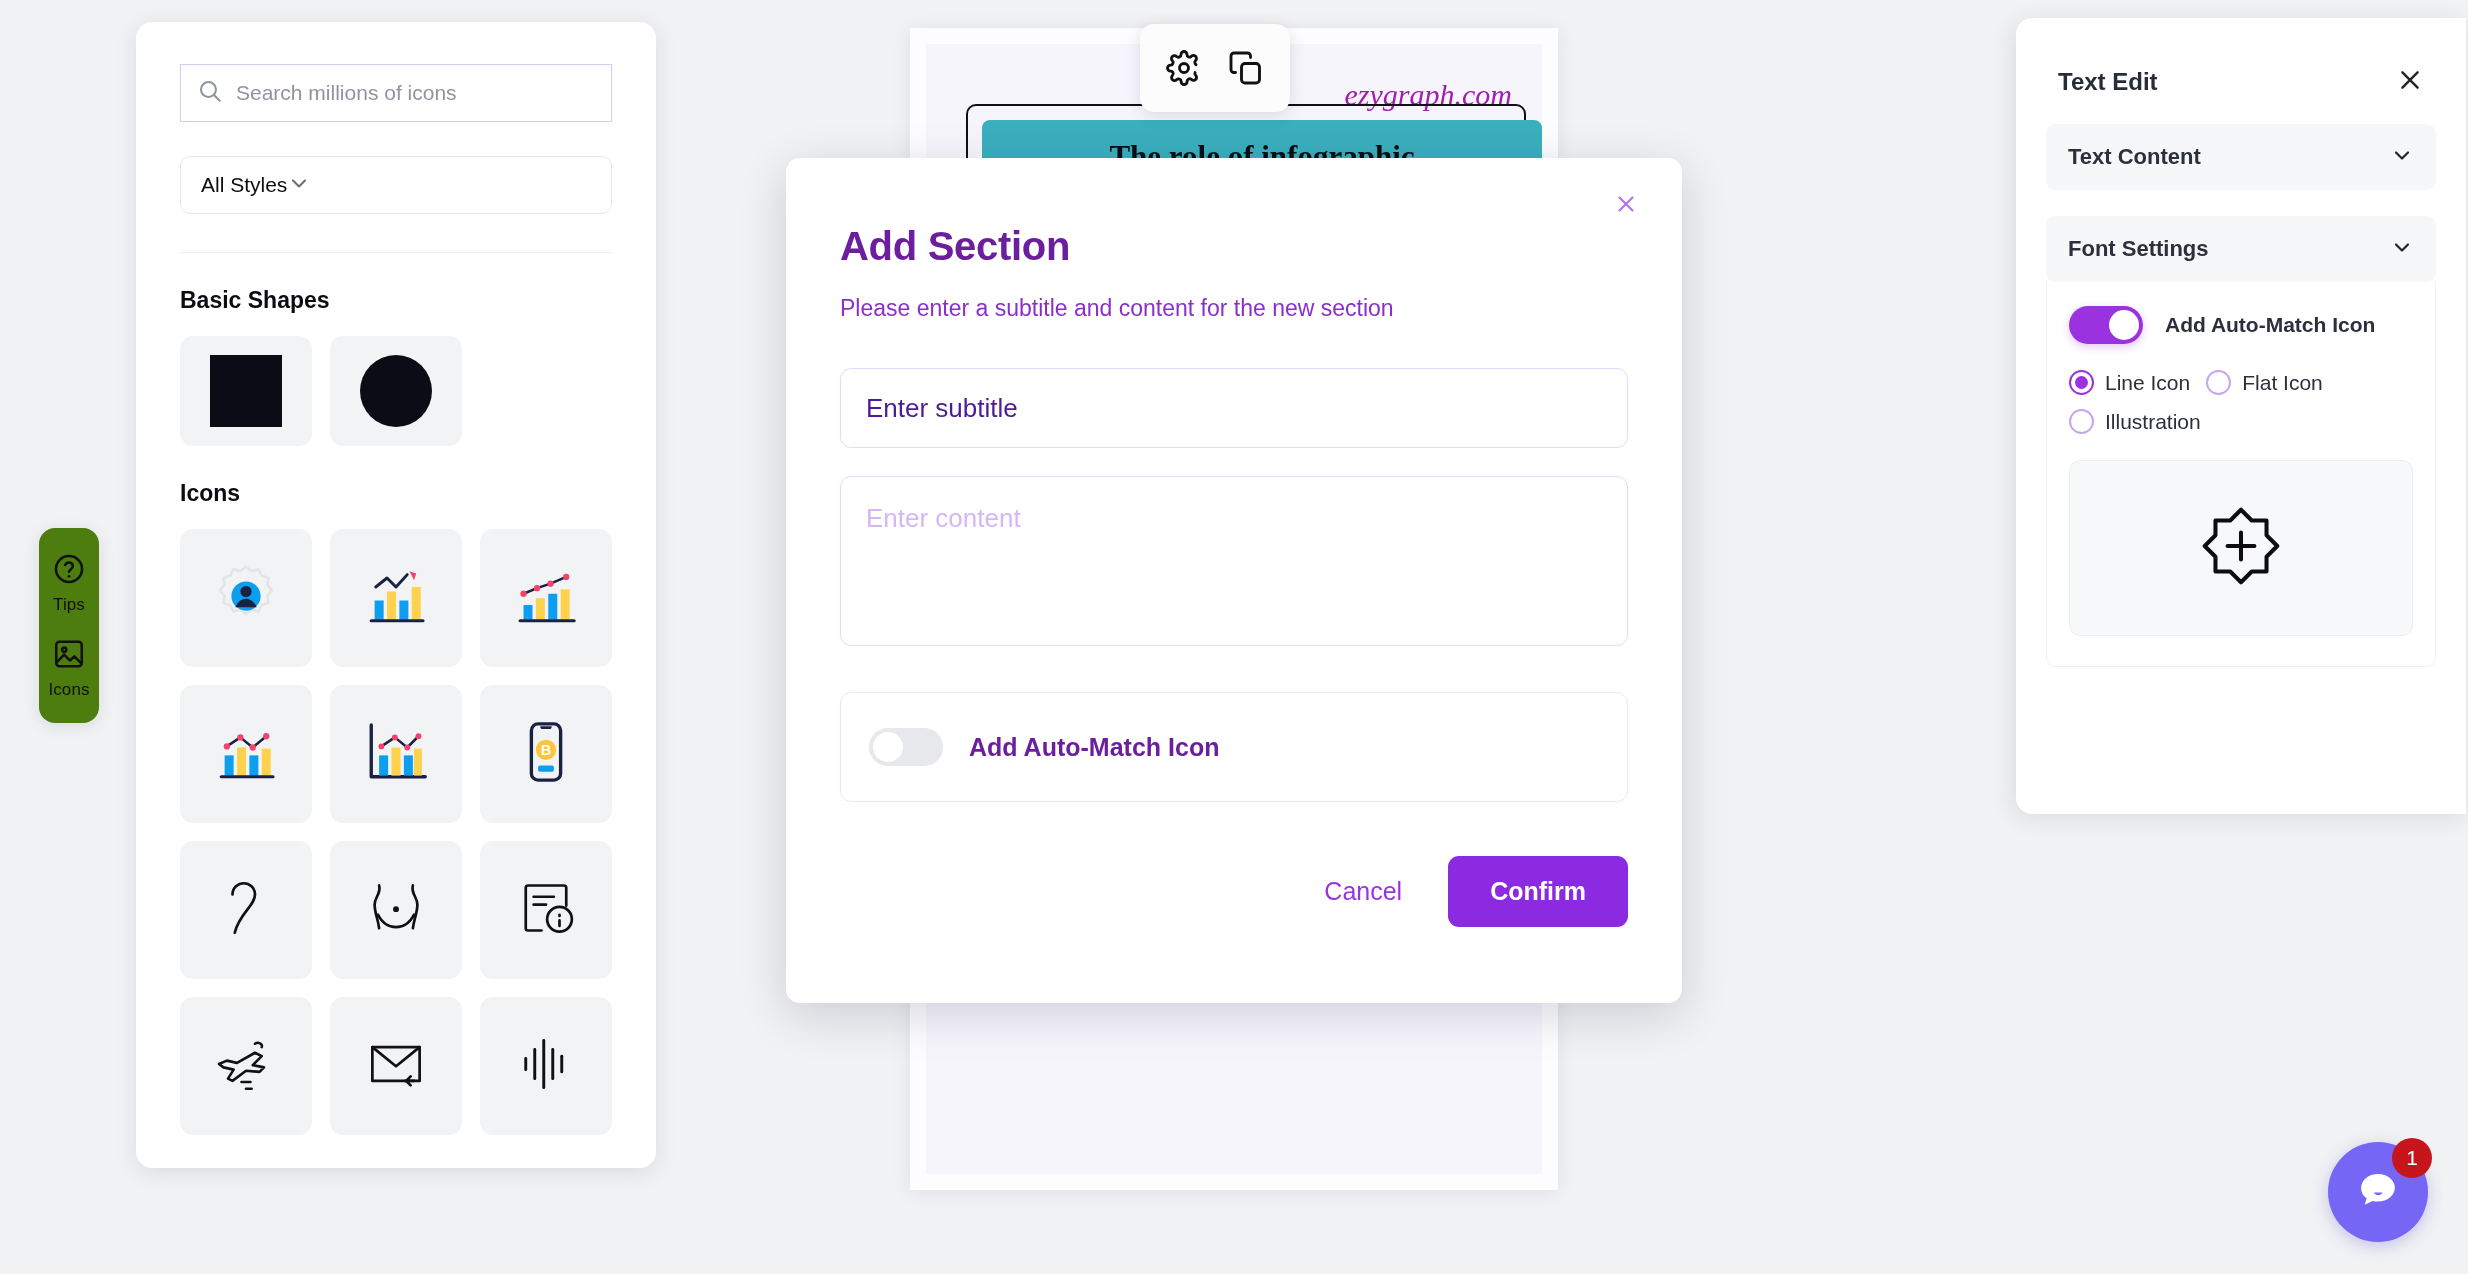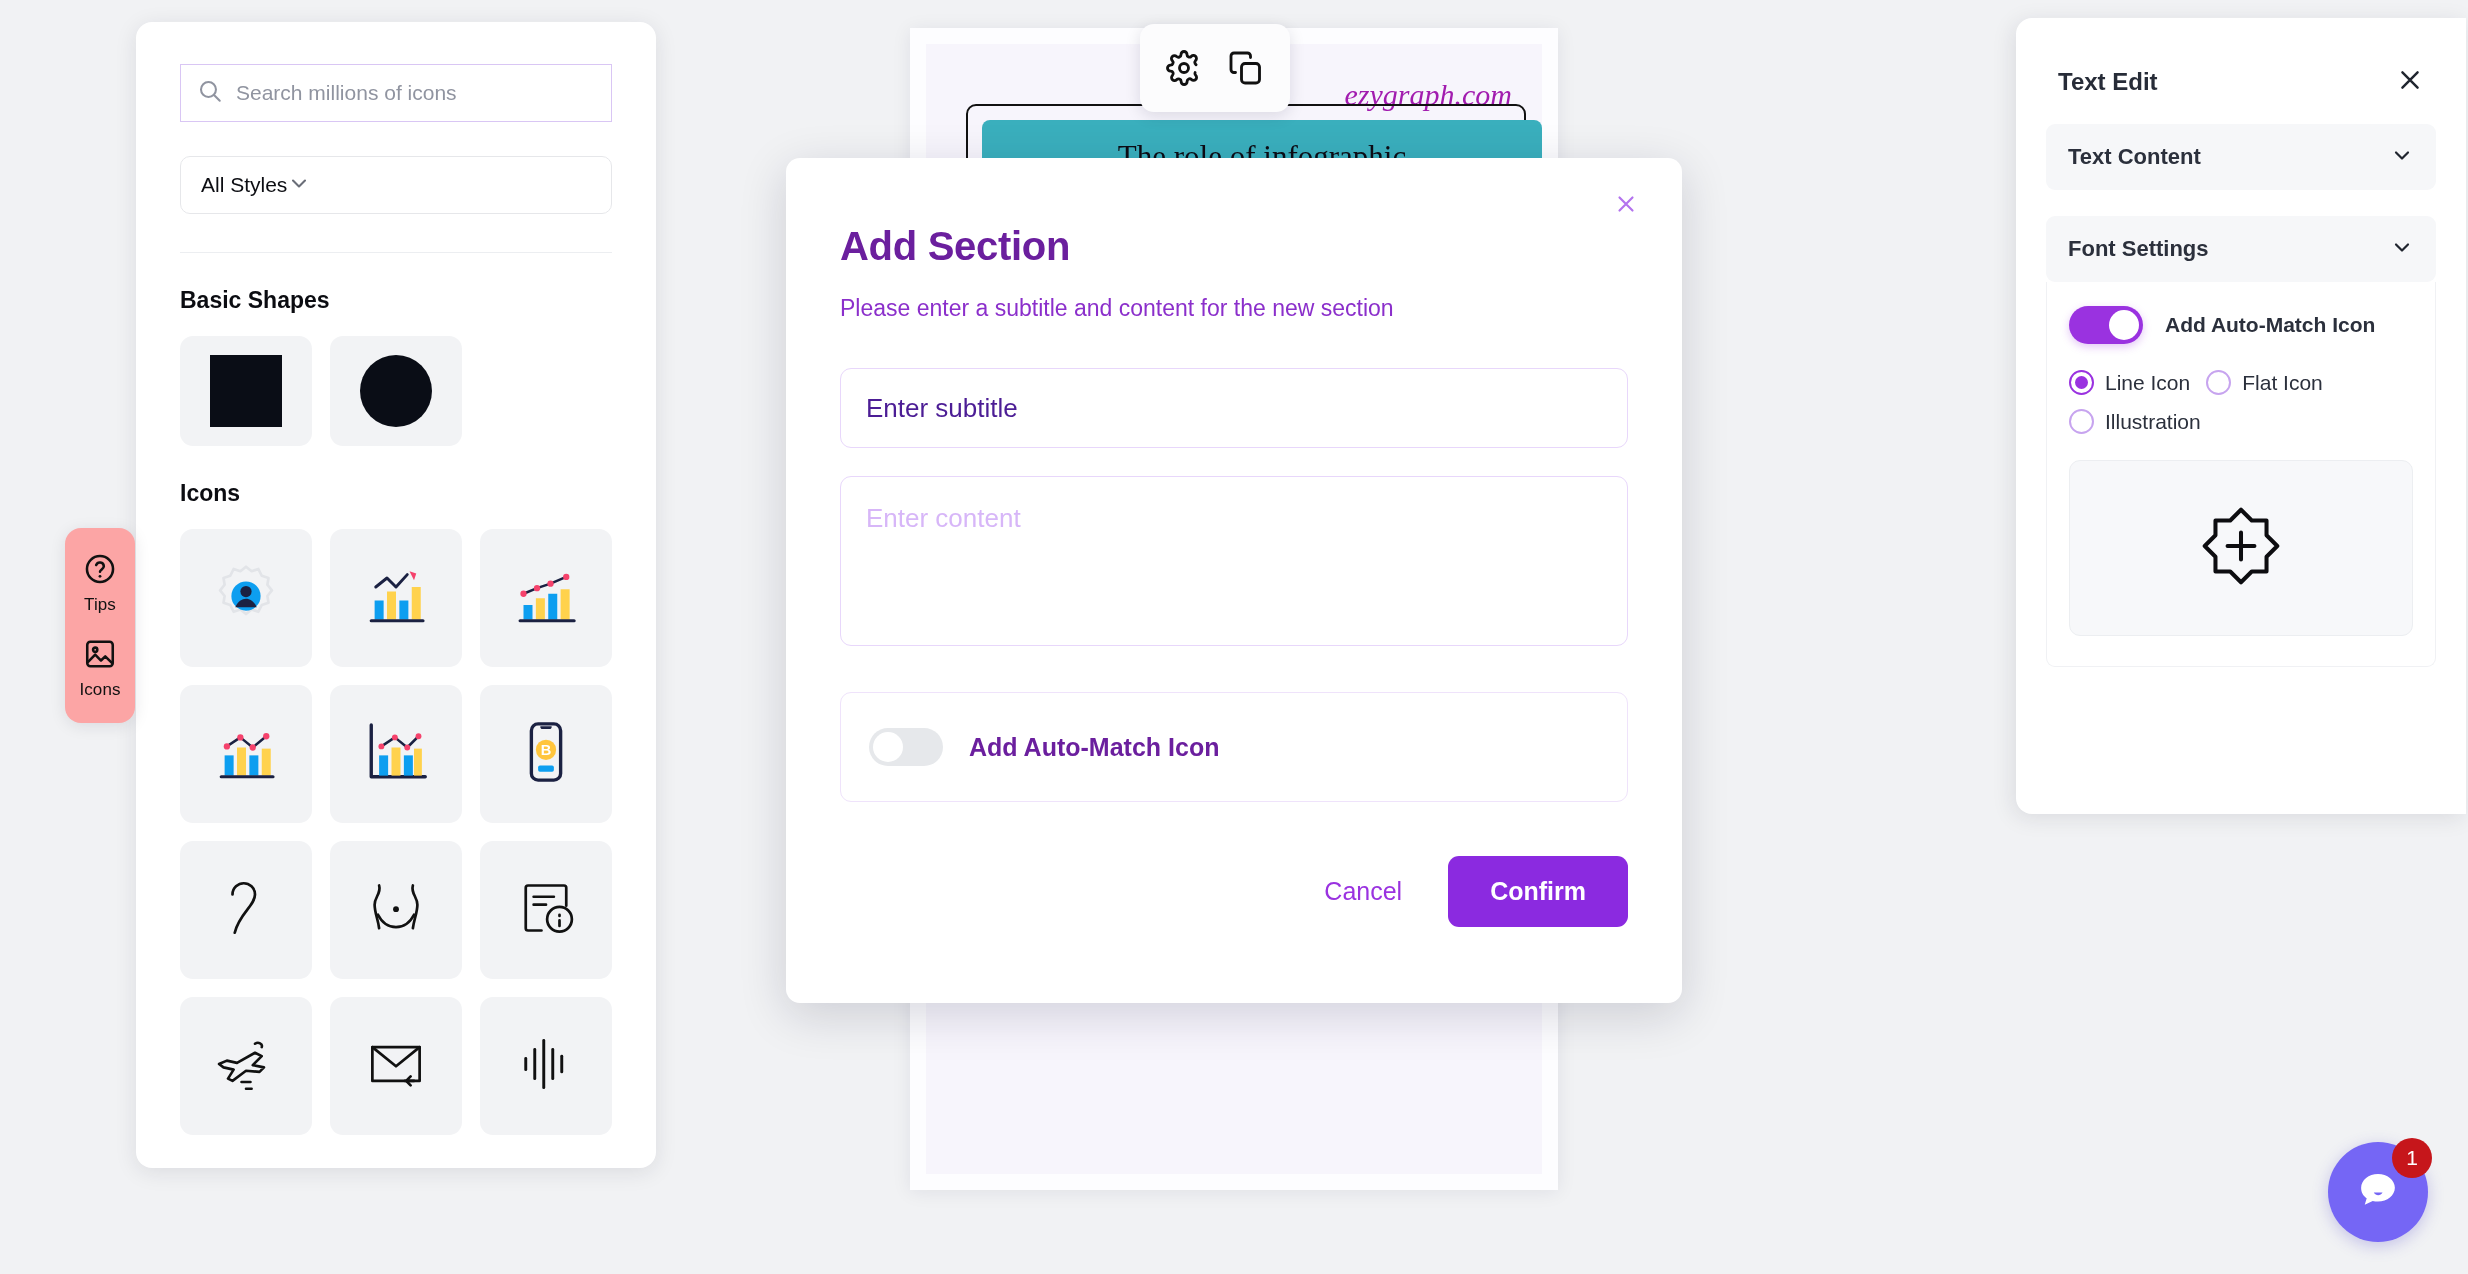--- a/index.html
+++ b/index.html
@@ -25,21 +25,21 @@
   .ig-head {
     position: absolute; left: 40px; top: 60px; width: 560px; height: 78px;
     border: 2px solid #111; border-radius: 10px;
   }
   .ig-head-fill {
     position: absolute; left: 14px; top: 14px; width: 560px; height: 74px;
     background: #3aafbd; border-radius: 8px;
     display: flex; align-items: center; justify-content: center;
   }
   .ig-head-fill span {
-    font-family: "Liberation Serif", serif; font-weight: normal;
+    font-family: "Liberation Serif", serif; font-weight: bold;
     font-size: 31px; color: #0c0c14; white-space: nowrap;
   }
   .ig-brand {
     position: absolute; right: 30px; top: 34px;
     font-family: "Liberation Serif", serif; font-style: italic;
     font-size: 30px; color: #a21caf;
   }
   .ig-row { position: absolute; left: 36px; width: 580px; }
   .ig-chip {
     position: absolute; width: 80px; height: 80px;
@@ -68,25 +68,25 @@
     background: #fcfcfd; border-radius: 14px;
     box-shadow: 0 4px 16px rgba(20,20,45,.12);
     display: flex; align-items: center; justify-content: center; gap: 26px;
     z-index: 20;
   }
   .float-toolbar svg { display: block; }
 
   
   .rail {
     position: absolute; left: 39px; top: 528px;
-    width: 70px; height: 195px;
-    background: #fca5a5; border-radius: 16px;
+    width: 60px; height: 195px;
+    background: #4d7c0f; border-radius: 16px;
     box-shadow: 0 3px 16px rgba(25,25,50,.10);
     display: flex; flex-direction: column; align-items: center;
-    justify-content: center; gap: 22px; z-index: 12; margin-left: 26px;
+    justify-content: center; gap: 22px; z-index: 12;
   }
   .rail-item { display:flex; flex-direction: column; align-items: center; gap: 5px; cursor: pointer; }
   .rail-item .lbl { font-size: 17px; color: #111; letter-spacing: .1px; }
 
   
   .lib-panel {
     position: absolute; left: 136px; top: 22px;
     width: 520px; height: 1146px;
     background: #fff; border-radius: 16px;
     box-shadow: 0 4px 22px rgba(25,25,50,.10);

